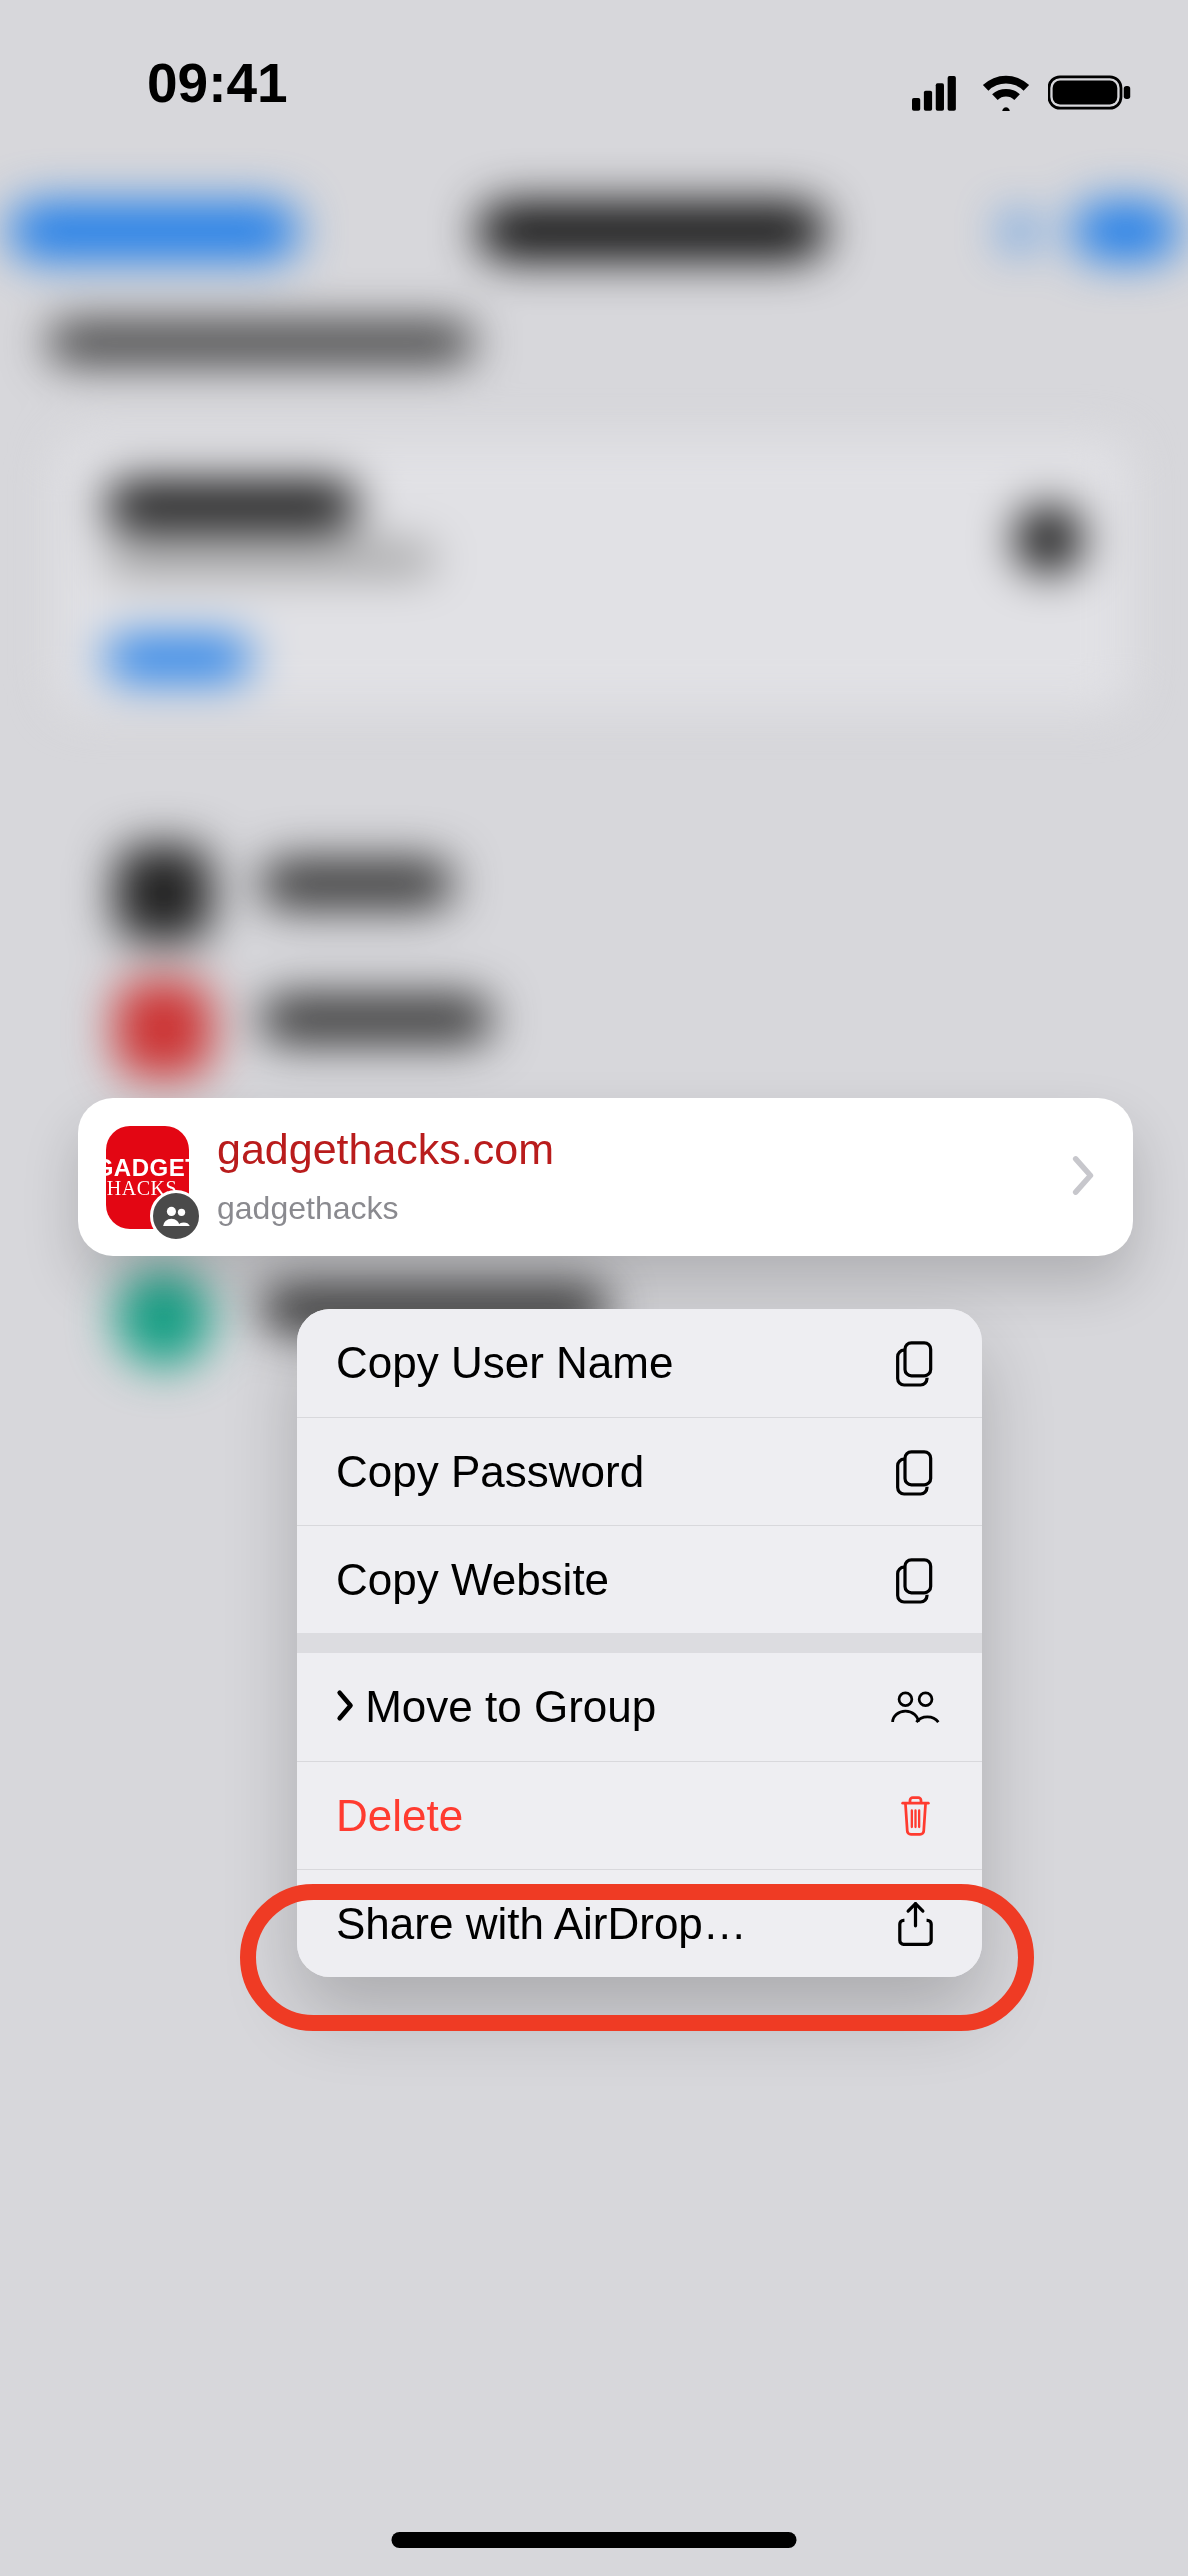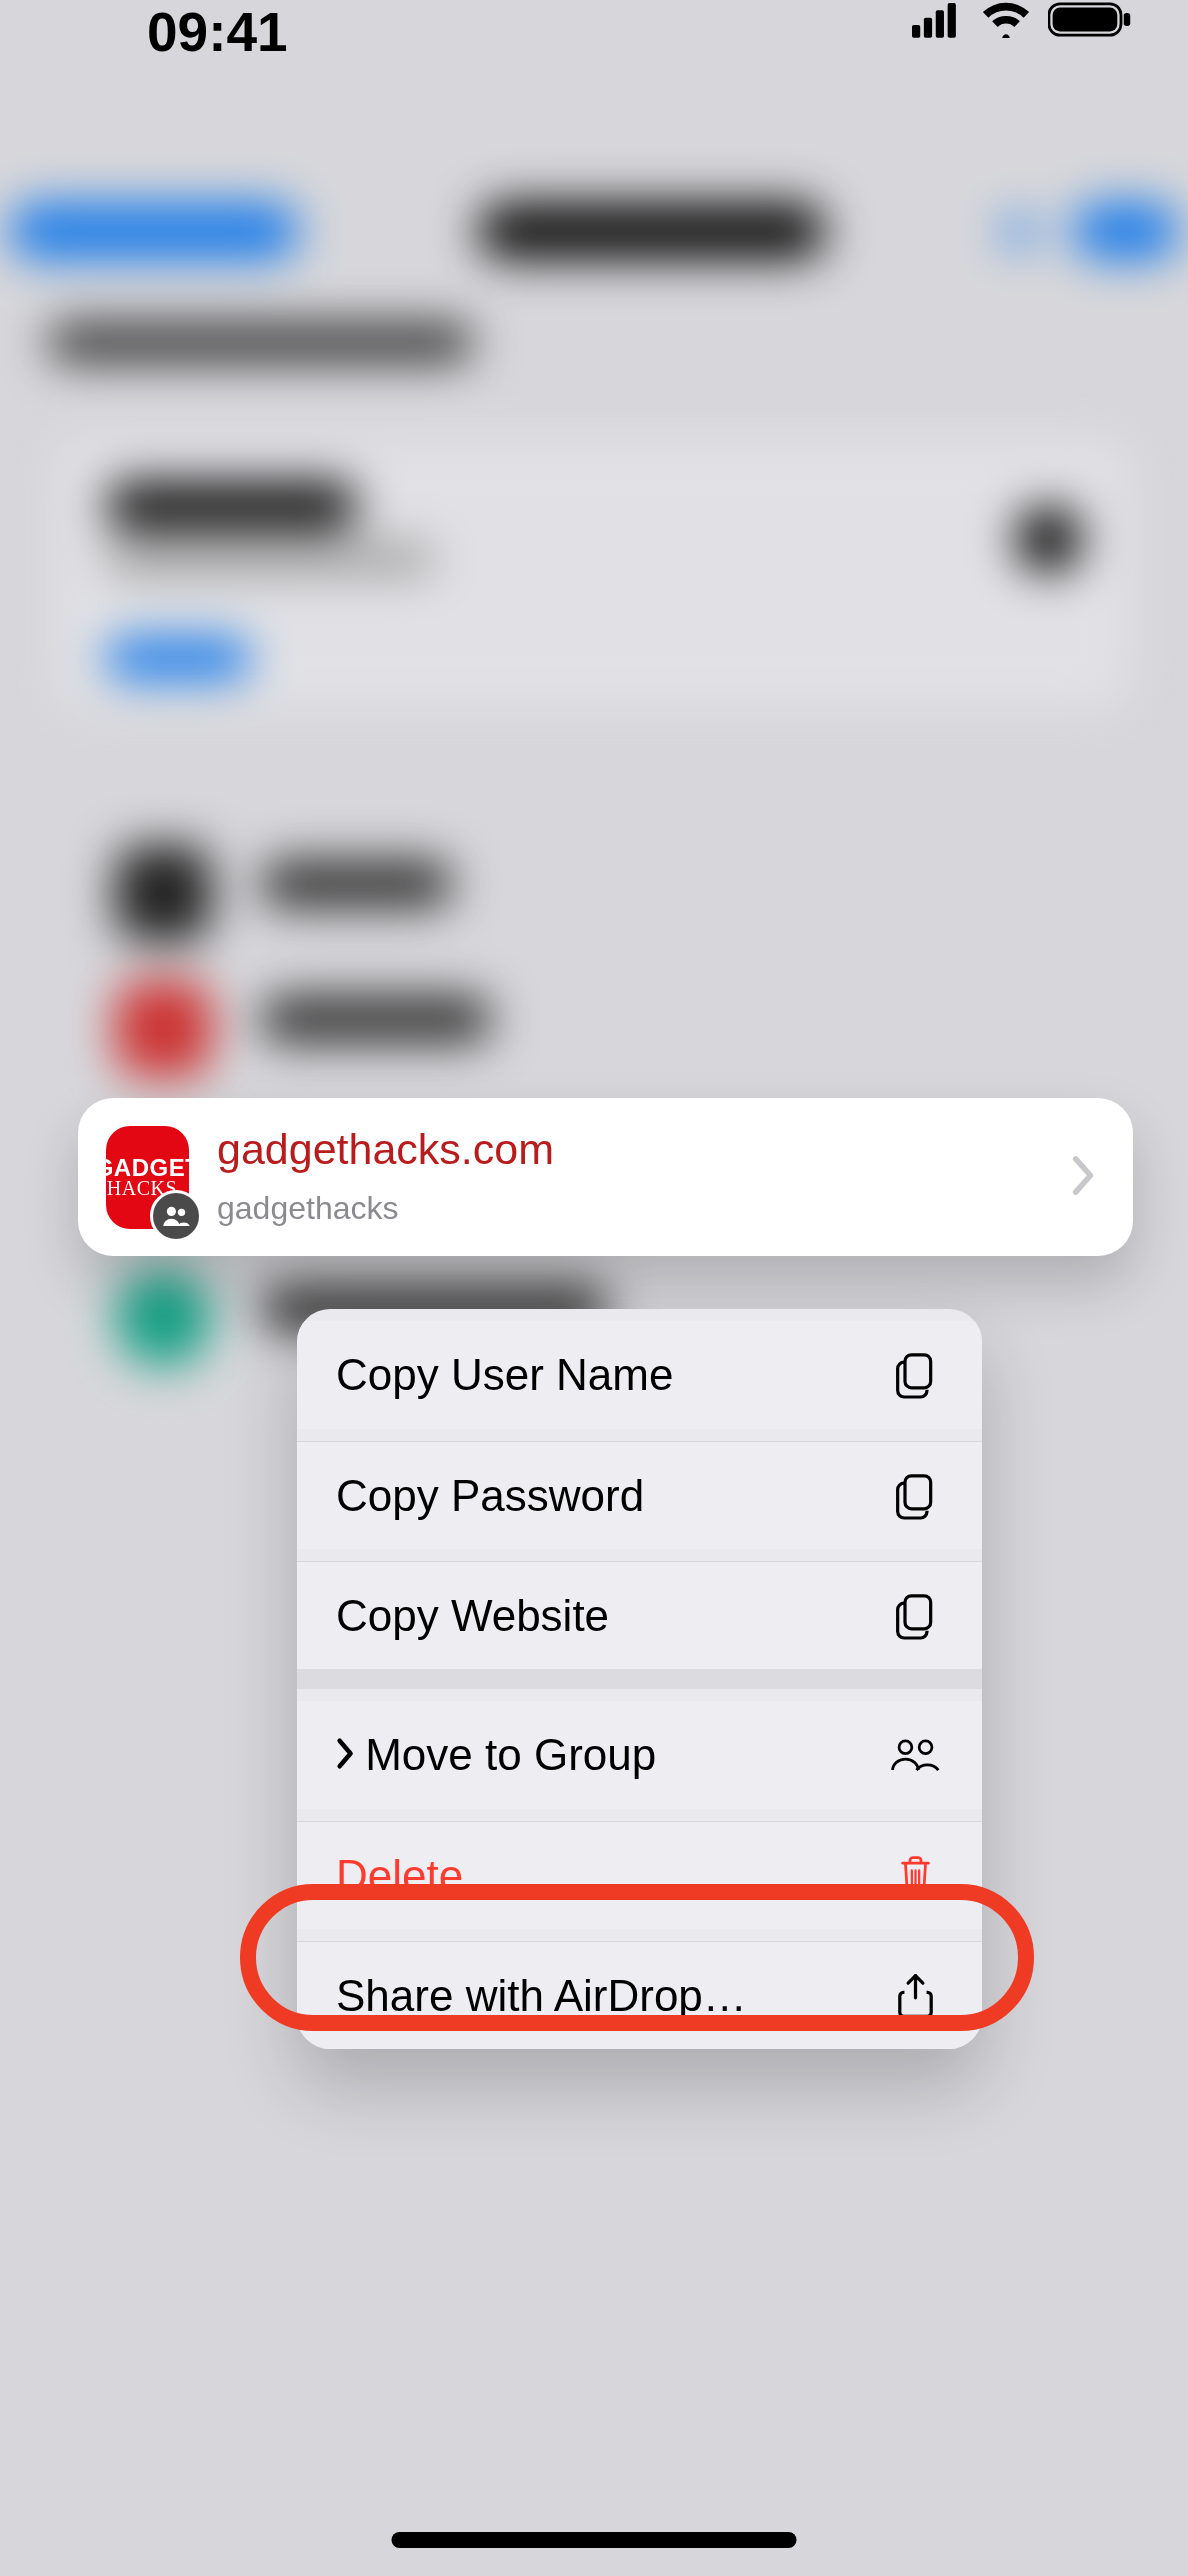--- a/index.html
+++ b/index.html
@@ -63,21 +63,21 @@
   .bg-row2txt { position:absolute; left:276px; top:1009px; width:221px; height:46px; background:#333; border-radius:23px; }
 
   .bg-row4 { position:absolute; left:138px; top:1271px; width:92px; height:92px; background:#16a085; border-radius:50%; }
   .bg-row4txt { position:absolute; left:276px; top:1285px; width:332px; height:46px; background:#333; border-radius:23px; }
 
   
   .status-bar {
     position:absolute; top:0; left:0; right:0;
     height:120px;
     display:flex;
-    align-items:flex-start;
+    align-items:flex-end;
     justify-content:space-between;
     padding: 0 55px 5.5px 147px;
     z-index: 30;
   }
   .status-time {
     font-size:55px; font-weight:600; color:#000;
   }
   .status-right { display:flex; align-items:center; gap:16.6px; }
 
   
@@ -126,21 +126,20 @@
     z-index: 20;
   }
   .menu-item {
     height:108px;
     padding: 0 39px 0 39px;
     display:flex; align-items:center;
     font-size:44px;
     color:#000;
     background:#eeeef2;
     position:relative;
-    margin-top:12px;
   }
   .menu-item + .menu-item { border-top:0.9px solid #d8d8dc;gap:48px; }
   .menu-item .label { flex:1; }
   .menu-item .icon-slot { width:55px; display:flex; justify-content:center; }
   .menu-item .left-chevron { margin-right:9.2px; }
   .menu-destructive { color:#ff3b30; }
   .menu-separator {
     height:20px; background:#dcdce0;
   }
 

